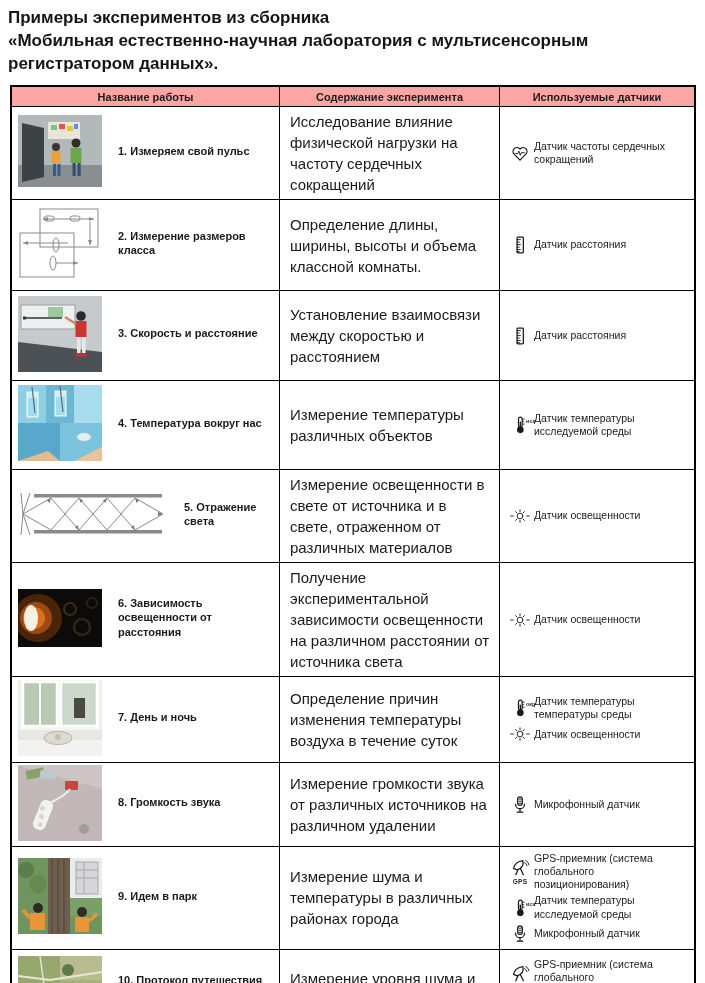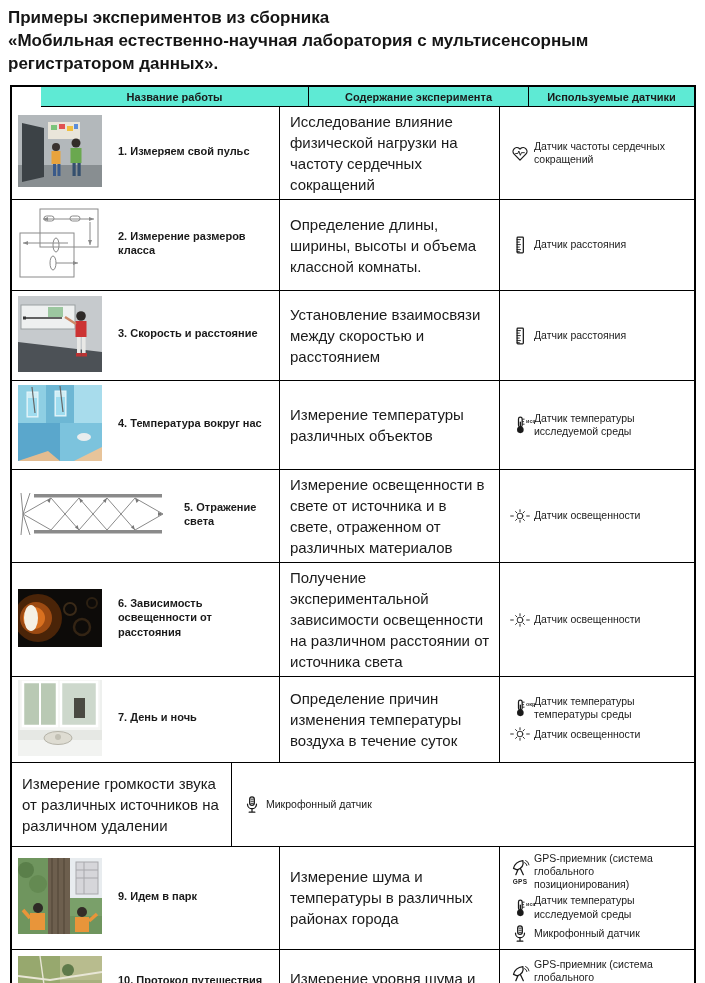--- a/index.html
+++ b/index.html
@@ -36,21 +36,21 @@
 </head>
 <body>
 
 <div class="doc-title">
   <div>Примеры экспериментов из сборника</div>
   <div>«Мобильная естественно-научная лаборатория с мультисенсорным</div>
   <div>регистратором данных».</div>
 </div>
 
 <div class="exp-table">
-  <div class="thead" style="background: #5eead4; margin-left: 29px;">
+  <div class="thead" style="background: #fca5a5;">
     <div class="th col1">Название работы</div>
     <div class="th col2">Содержание эксперимента</div>
     <div class="th col3">Используемые датчики</div>
   </div>
   <div id="rows">
   <div class="row" style="min-height: 85px;">
     <div class="col1 cell1">
       <span class="thumb">
             <svg width="84" height="72" viewBox="0 0 84 72">
     <rect width="84" height="72" fill="#b3b8bb"></rect>
@@ -355,20 +355,38 @@
     <line class="ik-thin" x1="0.8" y1="12" x2="4" y2="12"></line>
     <line class="ik-thin" x1="20" y1="12" x2="23.2" y2="12"></line>
   </svg>
             </span>
     <span class="slabel">Датчик освещенности</span>
   </div>
 </div>
   </div>
 
   <div class="row" style="min-height: 83px;">
+    <div class="col1 cell1">
+      <span class="thumb">
+            <svg width="84" height="76" viewBox="0 0 84 76">
+    <rect width="84" height="76" fill="#cfc5c6"></rect>
+    <polygon points="0,0 84,24 84,76 0,76" fill="#c3b8b9"></polygon>
+    <rect x="8" y="4" width="18" height="9" fill="#88a06a" transform="rotate(-12 17 8)"></rect>
+    <rect x="22" y="6" width="16" height="8" fill="#c0c8d0" transform="rotate(8 30 10)"></rect>
+    <rect x="47" y="16" width="13" height="9" fill="#cc4444" rx="1"></rect>
+    <rect x="18" y="34" width="14" height="32" rx="6" fill="#f2f2ee" stroke="#b9b5b2" transform="rotate(22 25 50)"></rect>
+    <circle cx="22" cy="44" r="2.4" fill="#d8d5d0" transform="rotate(22 25 50)"></circle>
+    <circle cx="24" cy="52" r="2.4" fill="#d8d5d0" transform="rotate(22 25 50)"></circle>
+    <circle cx="26" cy="60" r="2.4" fill="#d8d5d0" transform="rotate(22 25 50)"></circle>
+    <path d="M32 38 Q48 30 52 24" stroke="#efefec" stroke-width="2" fill="none"></path>
+    <circle cx="66" cy="64" r="5" fill="#a39a9a"></circle>
+  </svg>
+          </span>
+      <span class="rtitle">8. Громкость звука</span>
+    </div>
     <div class="col2 cell2">
       <span>Измерение громкости звука от различных источников на различном удалении</span>
     </div>
     <div class="col3 cell3">
   <div class="sensor">
     <span class="sicon">
               <svg viewBox="0 0 24 24">
     <rect class="ik" x="9.2" y="2.2" width="5.6" height="10.2" rx="2.8" fill="#fff"></rect>
     <line class="ik-thin" x1="10.8" y1="5" x2="13.6" y2="5"></line>
     <line class="ik-thin" x1="10.8" y1="7.5" x2="13.6" y2="7.5"></line>

